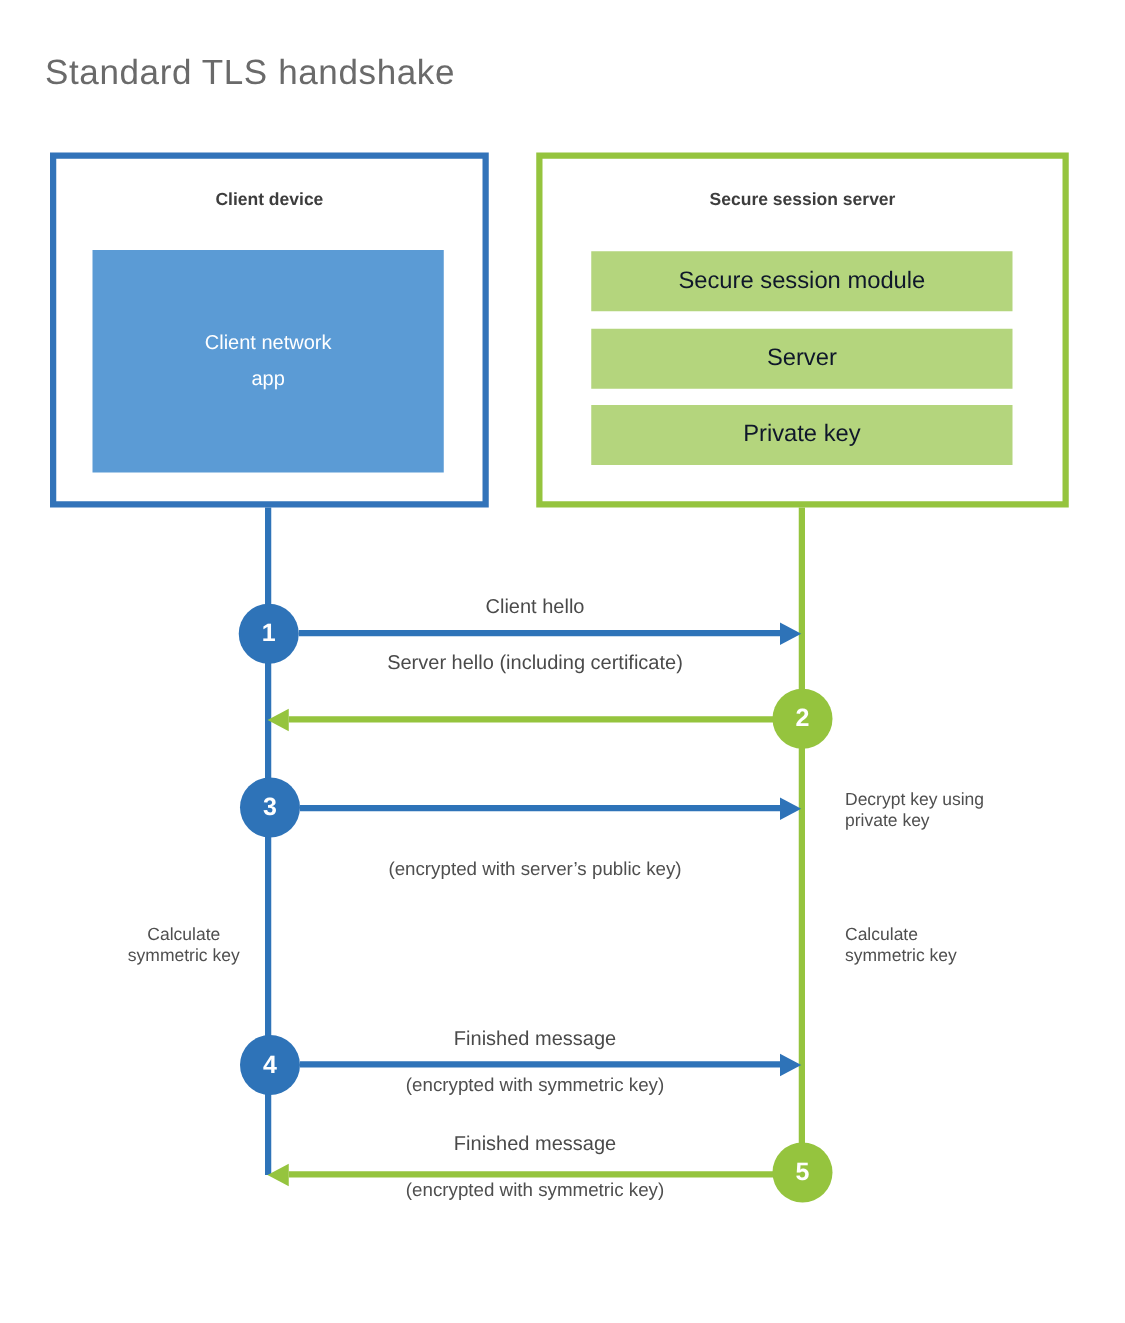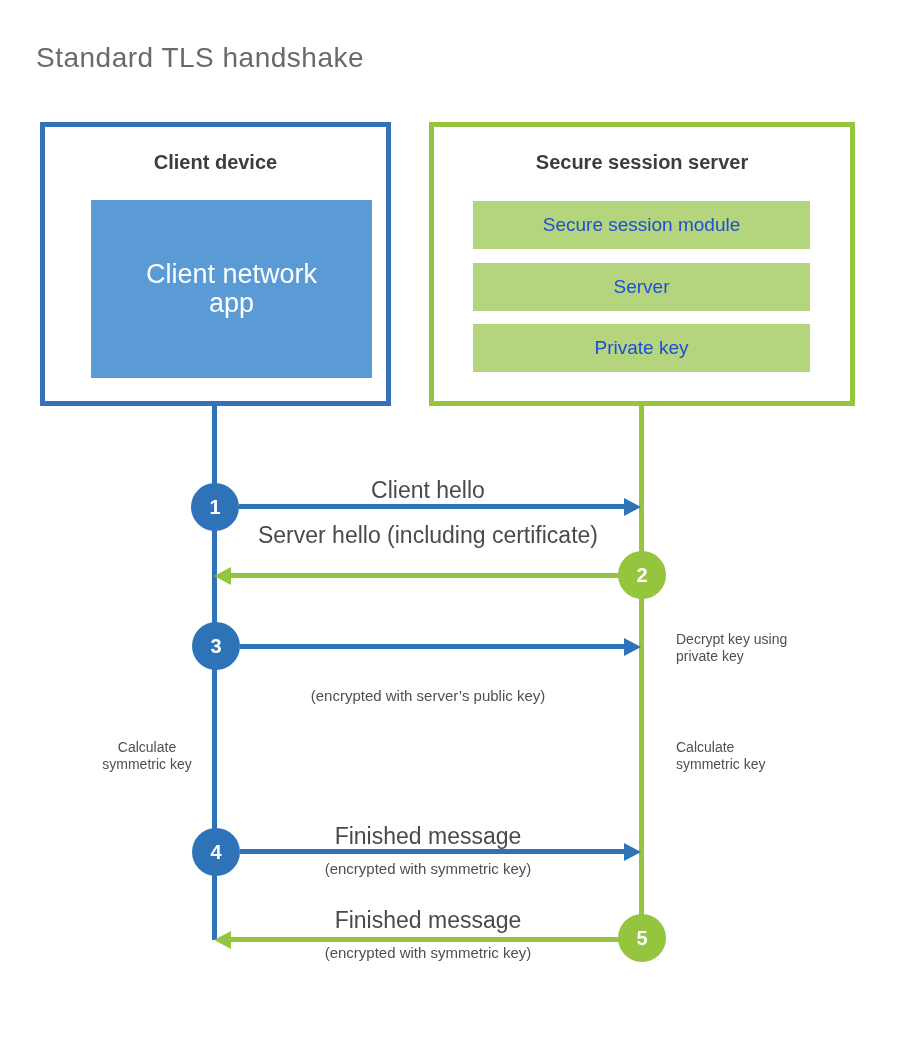--- a/index.html
+++ b/index.html
@@ -26,34 +26,34 @@
     position:absolute;left:36px;top:42px;
     font-size:28px;font-weight:300;color:var(--ink-title);
     letter-spacing:0.5px;
   }
   
   .entity-box{position:absolute;top:122px;height:284px;background:#fff;}
   .entity-box.client{left:40px;width:351px;border:5px solid var(--blue-border);}
   .entity-box.server{left:429px;width:426px;border:5px solid var(--green);}
   .entity-title{
     margin-top:24px;text-align:center;
-    font-size:20px;font-weight:bold;color:var(--ink-dark);
+    font-size:14px;font-weight:bold;color:var(--ink-dark);
   }
   .app-box{
-    position:absolute;left:91px;top:200px;width:281px;height:178px;
+    position:absolute;left:74px;top:200px;width:281px;height:178px;
     background:var(--blue-fill);
     display:flex;align-items:center;justify-content:center;
-    color:#ffffff;font-size:27px;line-height:29px;text-align:center;
+    color:#ffffff;font-size:16px;line-height:29px;text-align:center;
     white-space:pre-line;
   }
   .server-bar{
     position:absolute;left:473px;width:337px;height:48px;
     background:var(--green-fill);
     display:flex;align-items:center;justify-content:center;
-    color:#1d4ed8;font-size:19px;
+    color:#0f172a;font-size:19px;
   }
   .bar-1{top:201px;}
   .bar-2{top:263px;}
   .bar-3{top:324px;}
   
   .lifeline{position:absolute;top:406px;width:5px;height:534px;}
   .lifeline.blue{left:212px;background:var(--blue);}
   .lifeline.green{left:639px;background:var(--green);}
   
   .step-circle{
@@ -77,21 +77,21 @@
   .head.right.blue{border-left:17px solid var(--blue);}
   .head.left.green{border-right:17px solid var(--green);}
   .l1{left:239px;top:504px;width:386px;}  .h1{left:624px;top:498px;}
   .l2{left:231px;top:573px;width:389px;}  .h2{left:214px;top:567px;}
   .l3{left:240px;top:644px;width:385px;}  .h3{left:624px;top:638px;}
   .l4{left:240px;top:849px;width:385px;}  .h4{left:624px;top:843px;}
   .l5{left:231px;top:937px;width:389px;}  .h5{left:214px;top:931px;}
   
   .msg-label{
     position:absolute;left:168px;width:520px;text-align:center;
-    font-size:23px;color:var(--ink-label);
+    font-size:16px;color:var(--ink-label);
   }
   .msg-sub{
     position:absolute;left:168px;width:520px;text-align:center;
     font-size:15px;color:var(--ink-note);
   }
   .t1{top:477px;}
   .t2{top:522px;}
   .t3{top:618px;}  .s3{top:655px;margin-top:32px;}
   .t4{top:823px;}  .s4{top:860px;}
   .t5{top:907px;}  .s5{top:944px;}

